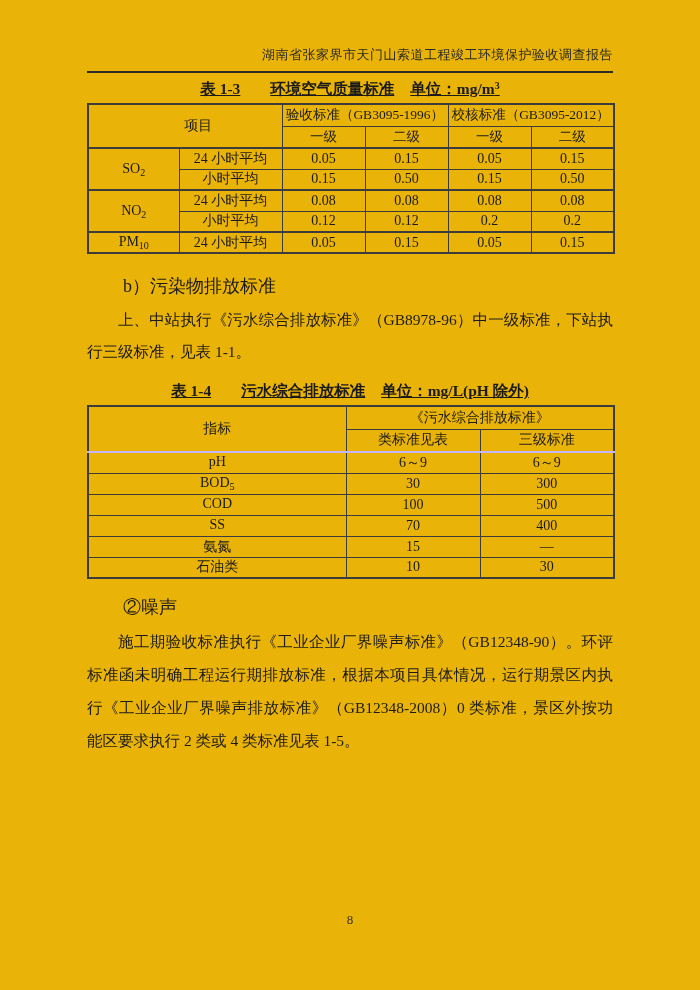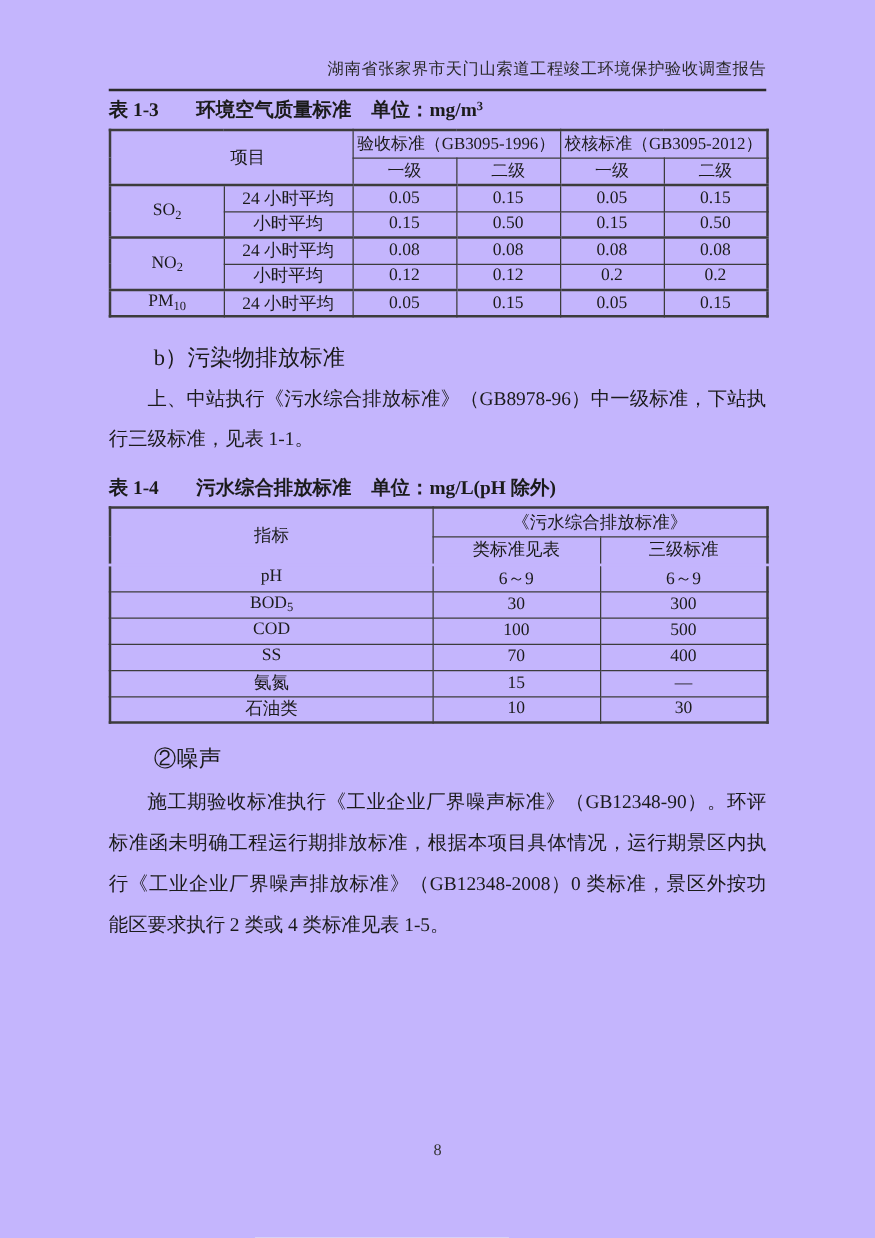--- a/index.html
+++ b/index.html
@@ -1,21 +1,21 @@
 <!DOCTYPE html>
 <html><head>
 <meta charset="utf-8">
 <style>
   * { margin:0; padding:0; box-sizing:border-box; }
   html,body { background:#e9e9e9; }
   .page {
     position:relative;
     width:700px; height:990px;
     margin:0 auto;
-    background:#c4b5fd;
+    background:#eab308;
     font-family:"Liberation Serif","DejaVu Serif",serif;
     color:#1b1b1b;
     overflow:hidden;
   }
   .content { padding:46px 87px 0 87px; }
 
   .doc-header {
     text-align:right;
     font-size:13px;
     letter-spacing:0.5px;
@@ -38,25 +38,26 @@
   .heading {
     font-size:18px;
     line-height:28px;
     text-indent:2em;
   }
   .heading-b { margin-top:18px; }
   .heading-circ1 { margin-top:4px; }
   .heading-circ2 { margin-top:14px; }
 
   .tcaption {
-    text-align:left;
+    text-align:center;
     font-weight:bold;
     font-size:15.5px;
     line-height:26px;
     white-space:nowrap;
+    text-decoration:underline;
   }
   .tcaption .cap-label { margin-right:30px; }
   .tcaption .cap-unit { margin-left:16px; }
   .tcaption-4 { margin-top:10px; }
 
   table.dtable {
     width:526px;
     table-layout:fixed;
     border-collapse:collapse;
     border:2px solid #3c3c3c;

